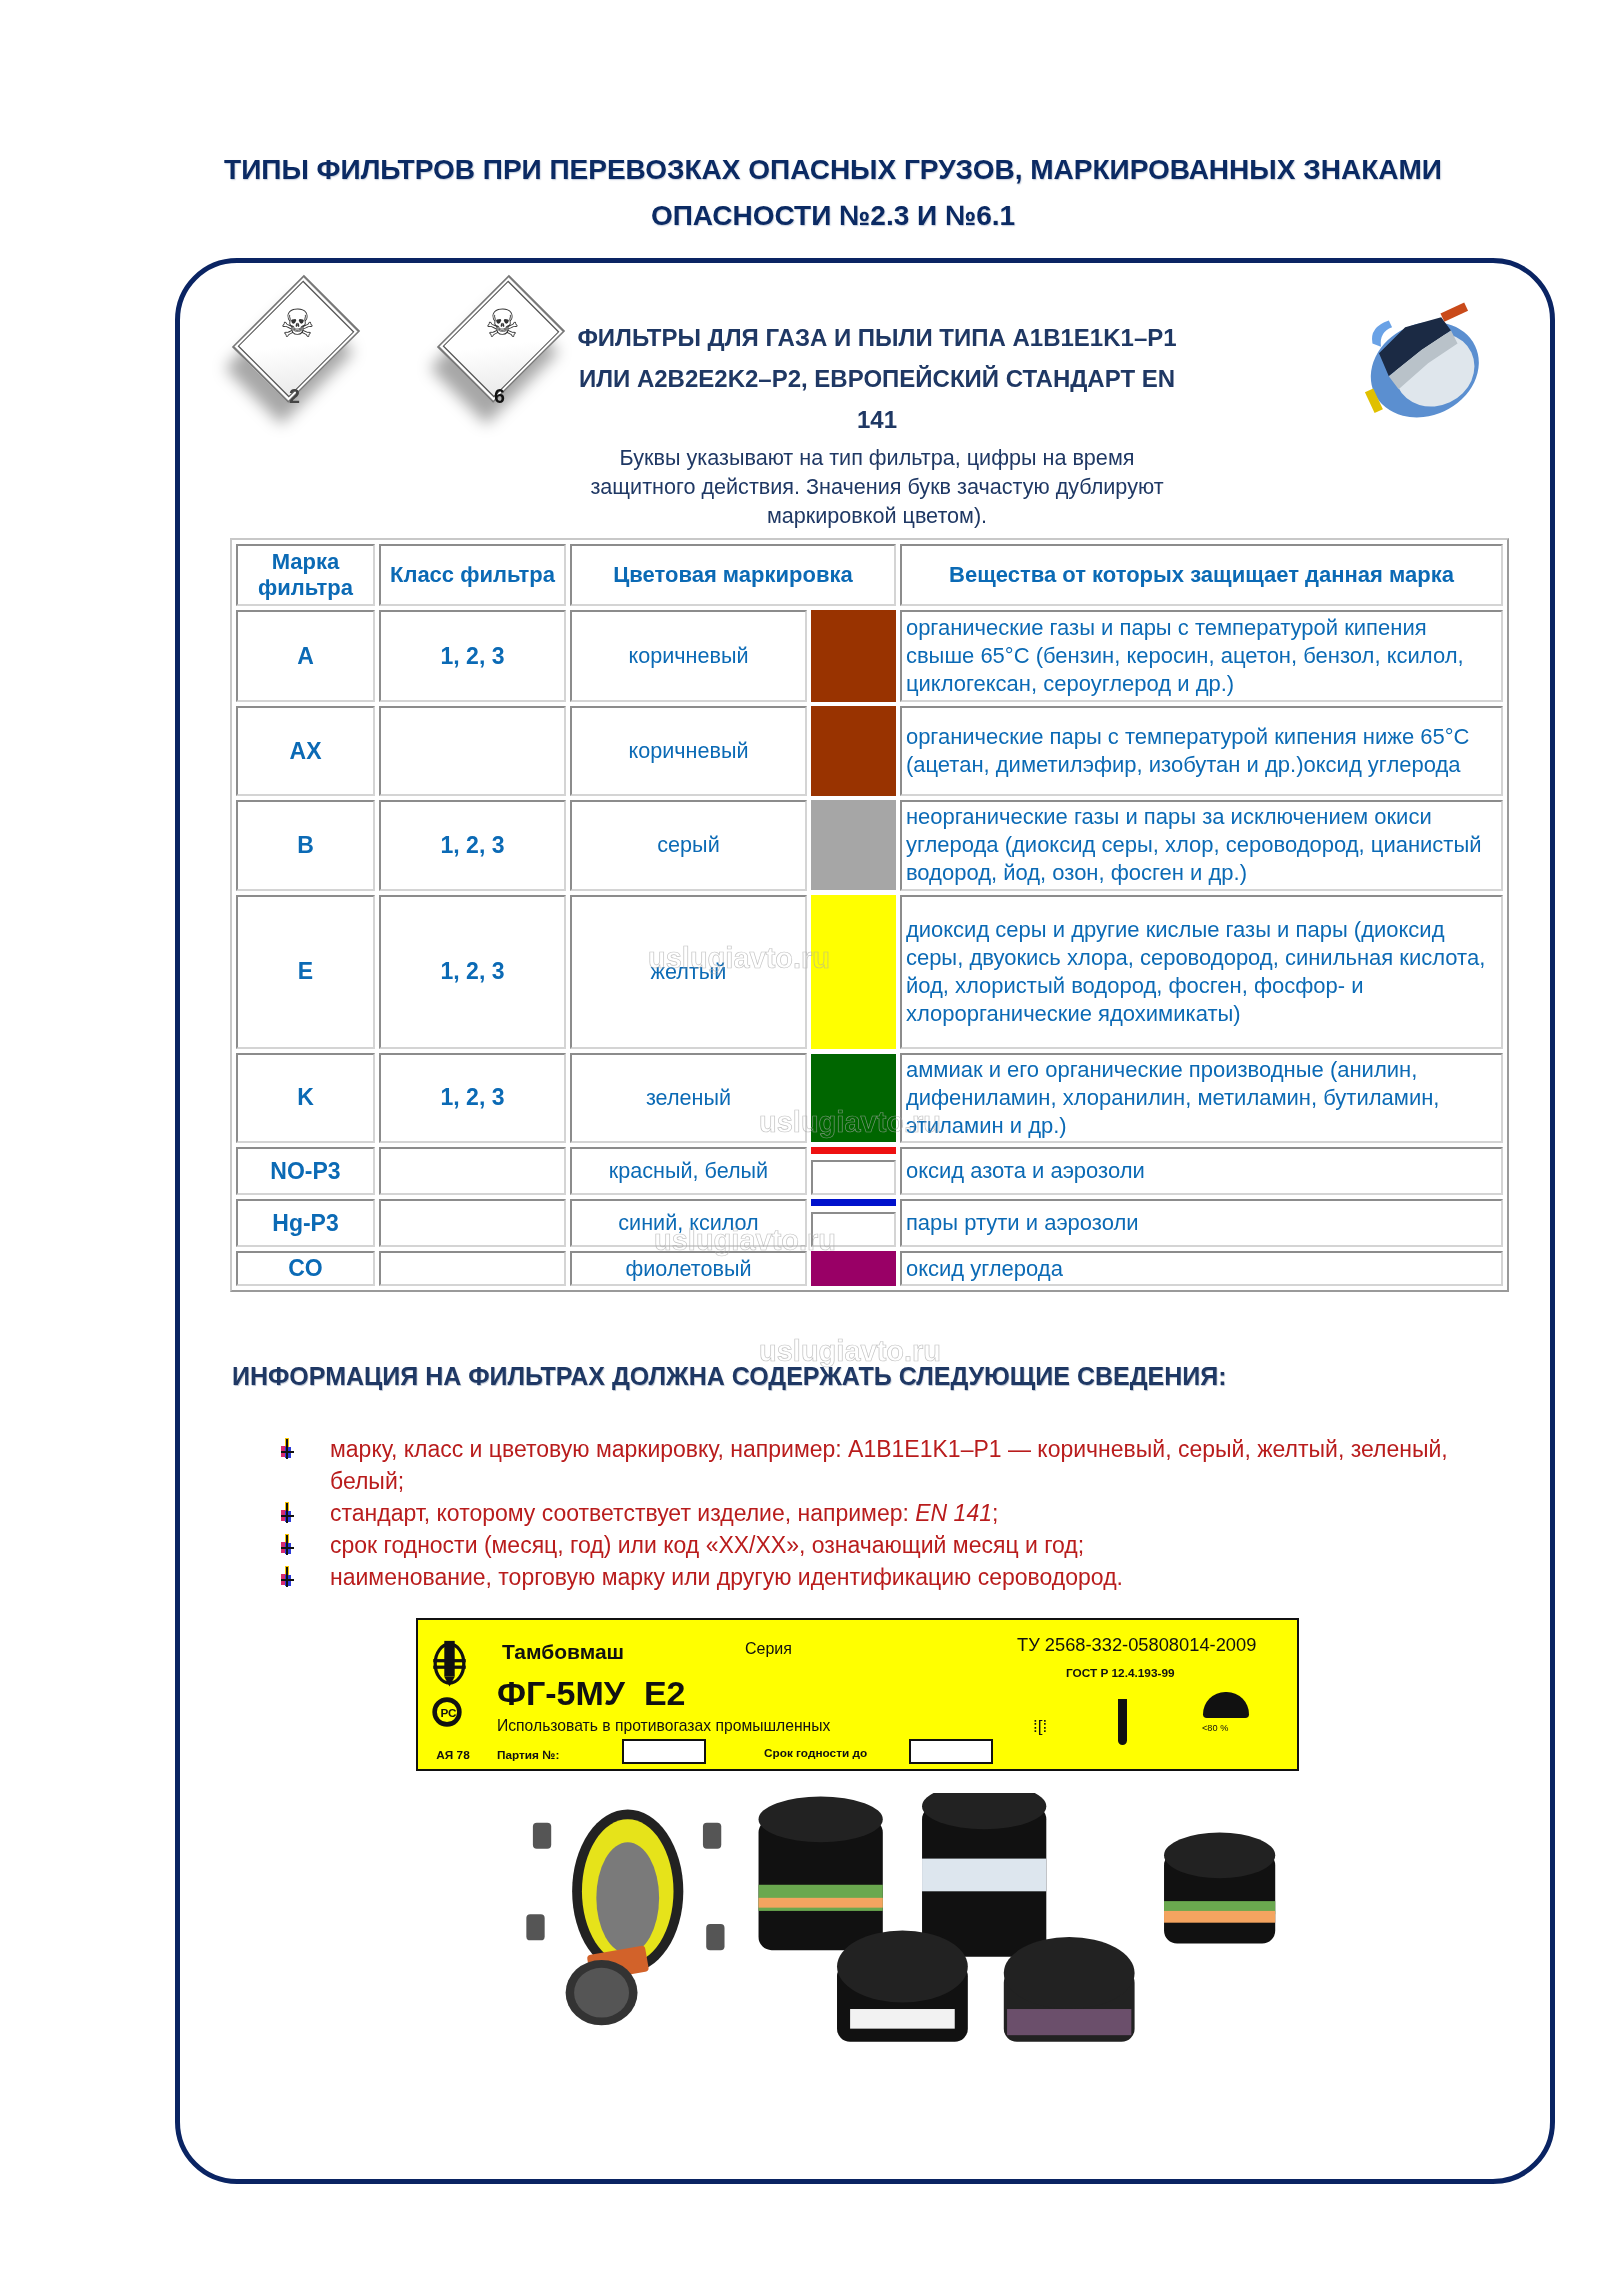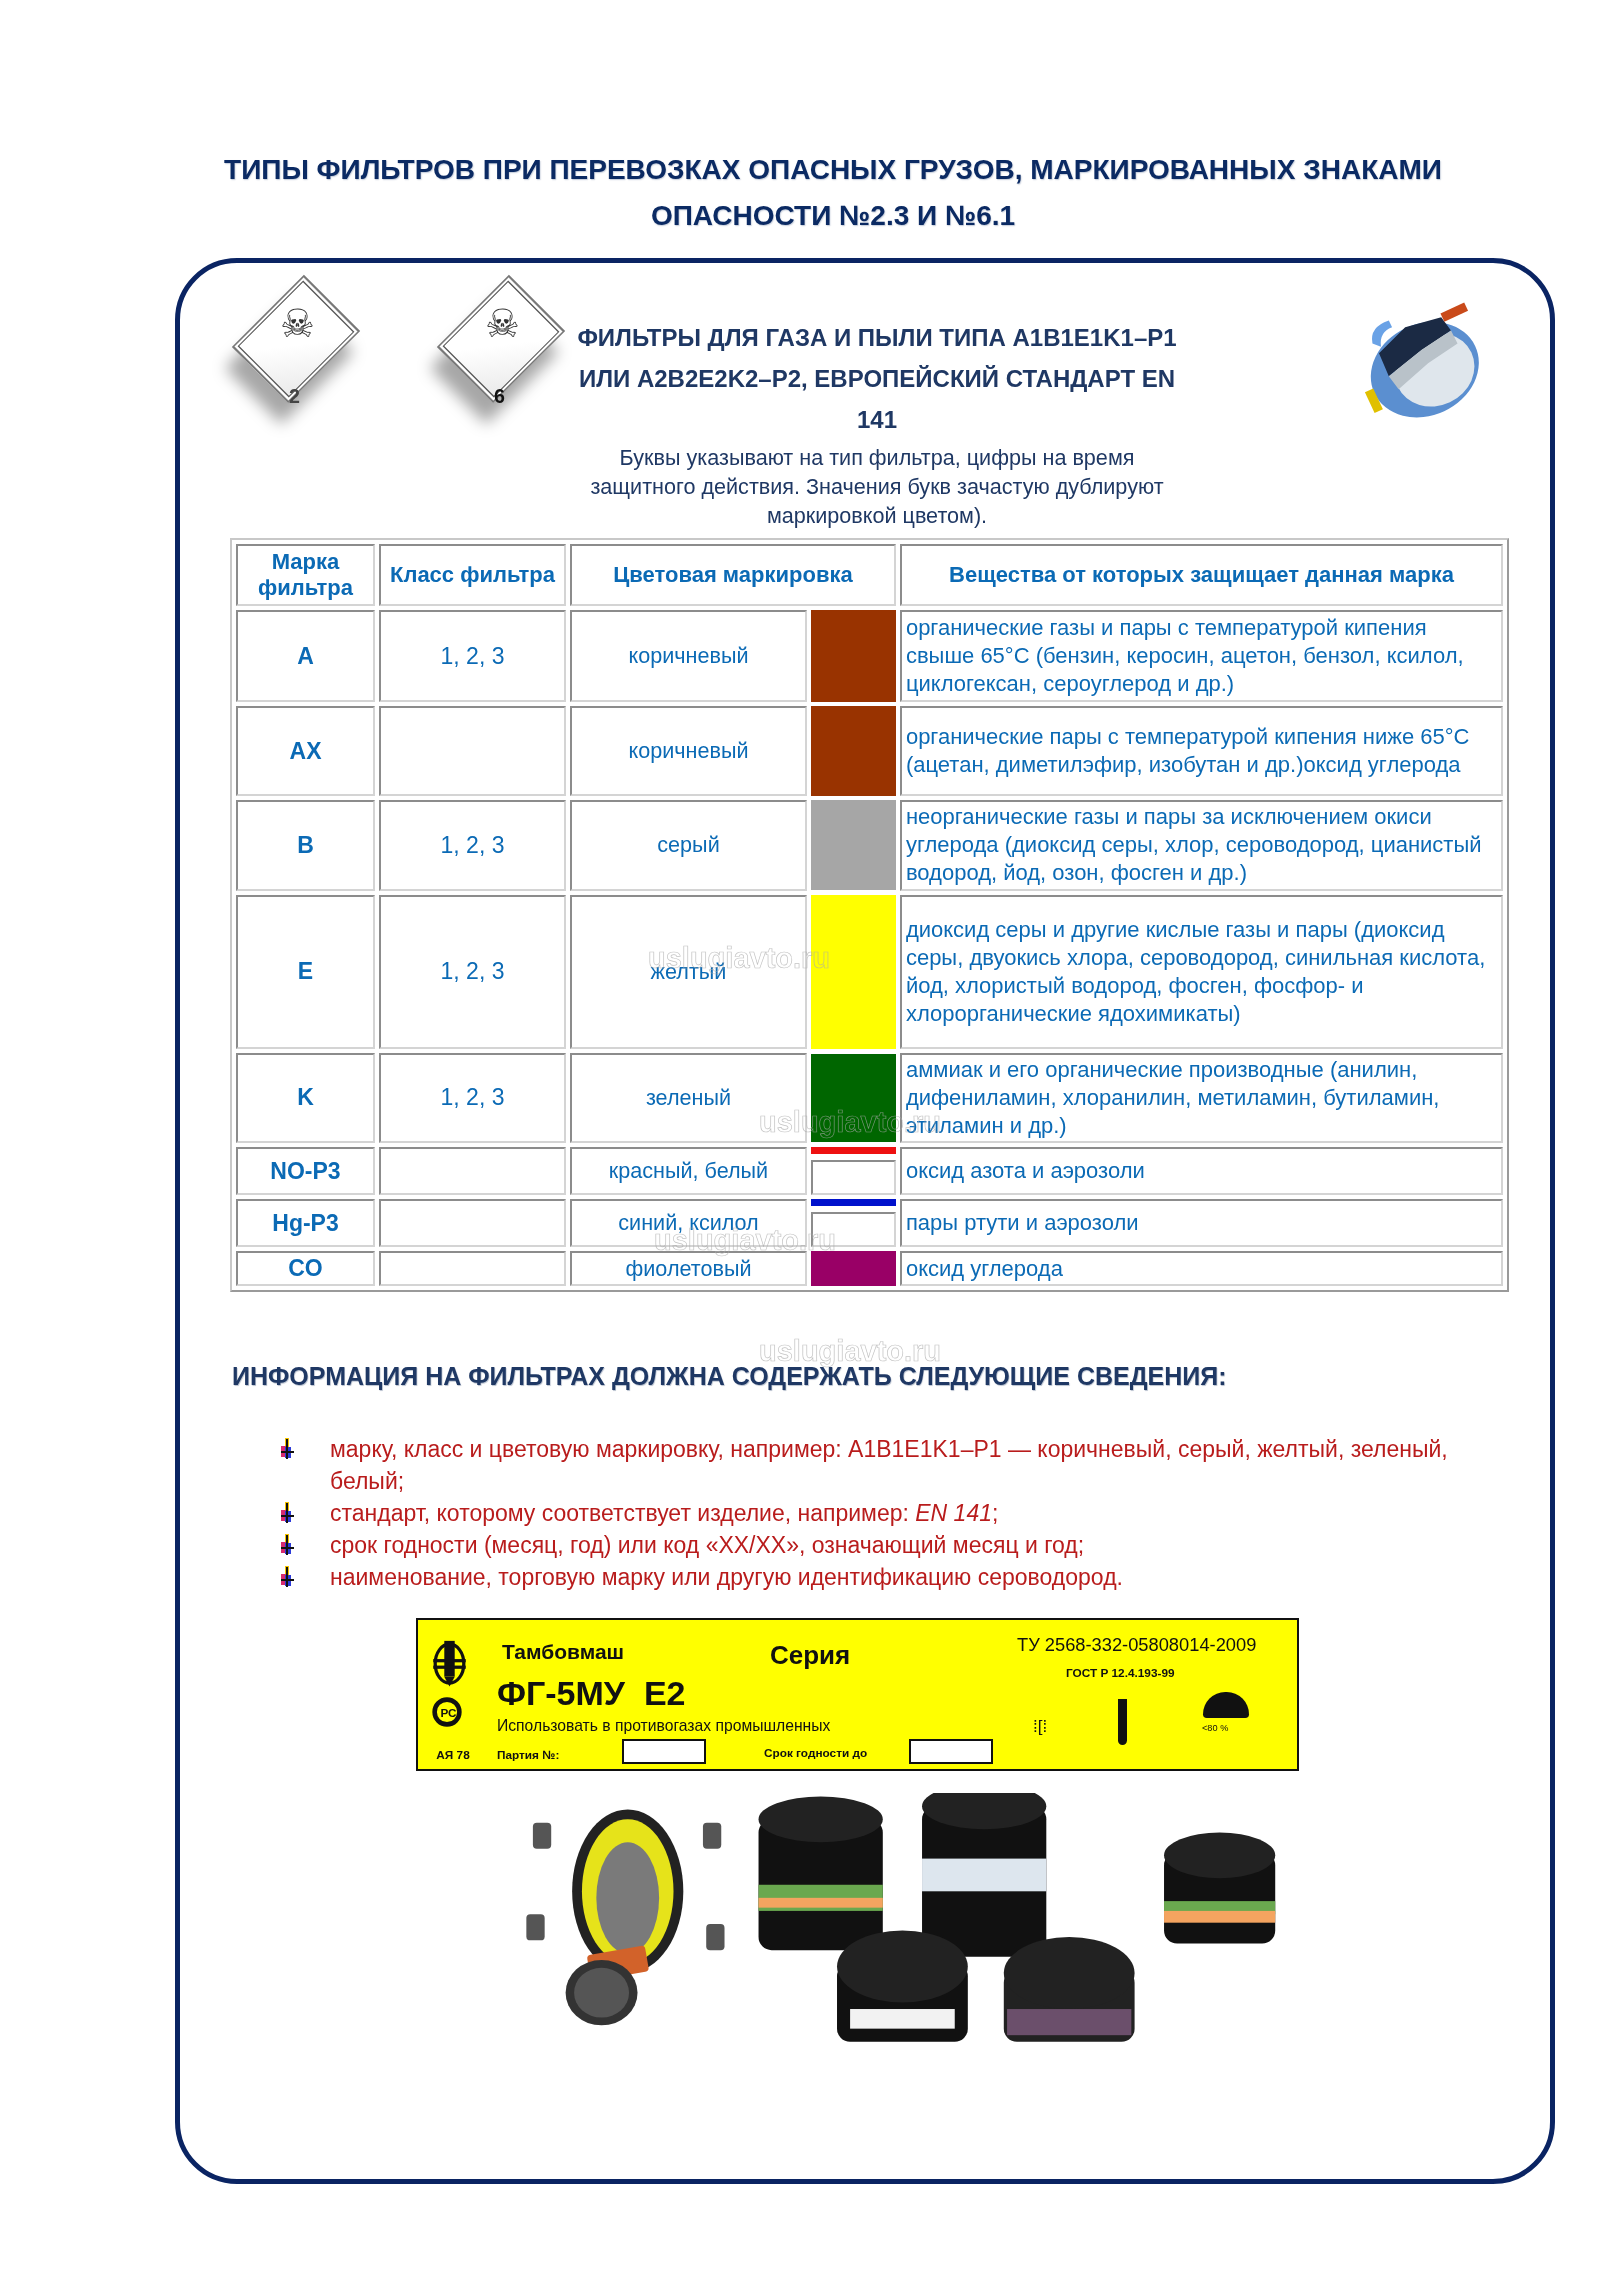--- a/index.html
+++ b/index.html
@@ -11,21 +11,21 @@
   .diamond{position:absolute;left:23px;top:13px;width:98px;height:98px;transform:rotate(45deg) scaleX(0.78);transform-origin:center;background:linear-gradient(135deg,#ffffff 55%,#e8e8e8 100%);border:2px solid #777;box-shadow:inset 0 0 0 2.6px #fff, inset 0 0 0 3.9px #555, 13px 19.6px 16.4px rgba(0,0,0,0.35);}
   .hz-skull{position:absolute;left:58px;top:29.4px;font-size:39px;color:#333;line-height:1;}
   .hz-num{position:absolute;left:67px;top:110px;font-size:19.6px;font-weight:bold;color:#444;}
   .subhead{color:#1f3864;font-weight:bold;font-size:24px;text-align:center;line-height:41px;}
   .desc{color:#1f3864;font-size:21.6px;text-align:center;line-height:29px;}
   .cutaway{left:1343px;top:291px;width:144px;height:141px;}
   table.ft{position:absolute;left:230px;top:538px;width:1279px;border-collapse:separate;border-spacing:4.6px;border:2px solid #c8c8c8;border-right-color:#9a9a9a;border-bottom-color:#9a9a9a;background:#fff;}
   table.ft td{border:2px solid #d4d4d4;border-top-color:#8c8c8c;border-left-color:#8c8c8c;color:#0b6ab5;font-size:21.6px;text-align:center;vertical-align:middle;padding:0;}
   table.ft th{border:2px solid #d4d4d4;border-top-color:#8c8c8c;border-left-color:#8c8c8c;color:#0b6ab5;font-size:22px;font-weight:bold;text-align:center;vertical-align:middle;line-height:26px;}
   table.ft td.mark{font-weight:bold;font-size:23px;}
-  table.ft td.cls{font-weight:normal;font-size:23px;}
+  table.ft td.cls{font-weight:bold;font-size:23px;}
   table.ft td.sub{text-align:left;line-height:28px;padding:1.3px 3.9px;font-size:22px;}
   table.ft td.sw{padding:0;border:none;}
   .swatch{width:100%;height:100%;}
   .sw-two{display:flex;flex-direction:column;height:100%;}
   .sw-two .stripe{height:6.5px;margin-bottom:6.5px;}
   .sw-two .white{flex:1;border:2px solid #d4d4d4;border-top-color:#8c8c8c;border-left-color:#8c8c8c;background:#fff;}
   .sec{left:232px;top:1362px;color:#1f3864;font-weight:bold;font-size:25px;text-shadow:0.7px 0.7px 0.7px rgba(31,56,100,0.3);}
   .bullets{left:281px;top:1433px;width:1178px;}
   .bl{position:relative;padding-left:49px;color:#b91c1c;font-size:23px;line-height:32px;}
   .bl .bi{position:absolute;left:0;top:5.2px;width:14.4px;height:21px;}
@@ -229,21 +229,21 @@
   <div class="t" style="left:11.8px;top:14.4px;width:39px;height:52px;">
     <svg width="39" height="56" viewBox="0 0 60 85">
         <ellipse cx="30" cy="45" rx="22" ry="30" fill="none" stroke="#111" stroke-width="5"></ellipse>
         <rect x="22" y="10" width="16" height="55" fill="#111"></rect>
         <rect x="5" y="38" width="50" height="5" fill="#111"></rect>
         <rect x="5" y="48" width="50" height="5" fill="#111"></rect>
         <polygon points="22,65 38,65 30,80" fill="#111"></polygon>
       </svg>
   </div>
   <div class="t" style="left:84px;top:19.6px;font-size:21px;font-weight:bold;">Тамбовмаш</div>
-  <div class="t" style="left:352px;top:19.6px;font-size:26px;font-weight:bold;">Серия</div>
+  <div class="t" style="left:327px;top:19.6px;font-size:16px;font-weight:normal;">Серия</div>
   <div class="t" style="left:79px;top:54px;font-size:34px;font-weight:bold;white-space:pre;">ФГ-5МУ  Е2</div>
   <div class="t" style="left:14.4px;top:77px;width:30px;height:30px;">
     <svg width="30" height="30" viewBox="0 0 46 46">
         <circle cx="23" cy="23" r="19" fill="none" stroke="#111" stroke-width="7"></circle>
         <text x="13" y="30" font-size="18" font-weight="bold" fill="#111" font-family="Liberation Sans, sans-serif">РС</text>
       </svg>
   </div>
   <div class="t" style="left:79px;top:97px;font-size:15.7px;">Использовать  в противогазах  промышленных</div>
   <div class="t" style="left:18.3px;top:128px;font-size:11.8px;font-weight:bold;">АЯ 78</div>
   <div class="t" style="left:79px;top:128px;font-size:11.8px;font-weight:bold;">Партия №:</div>

